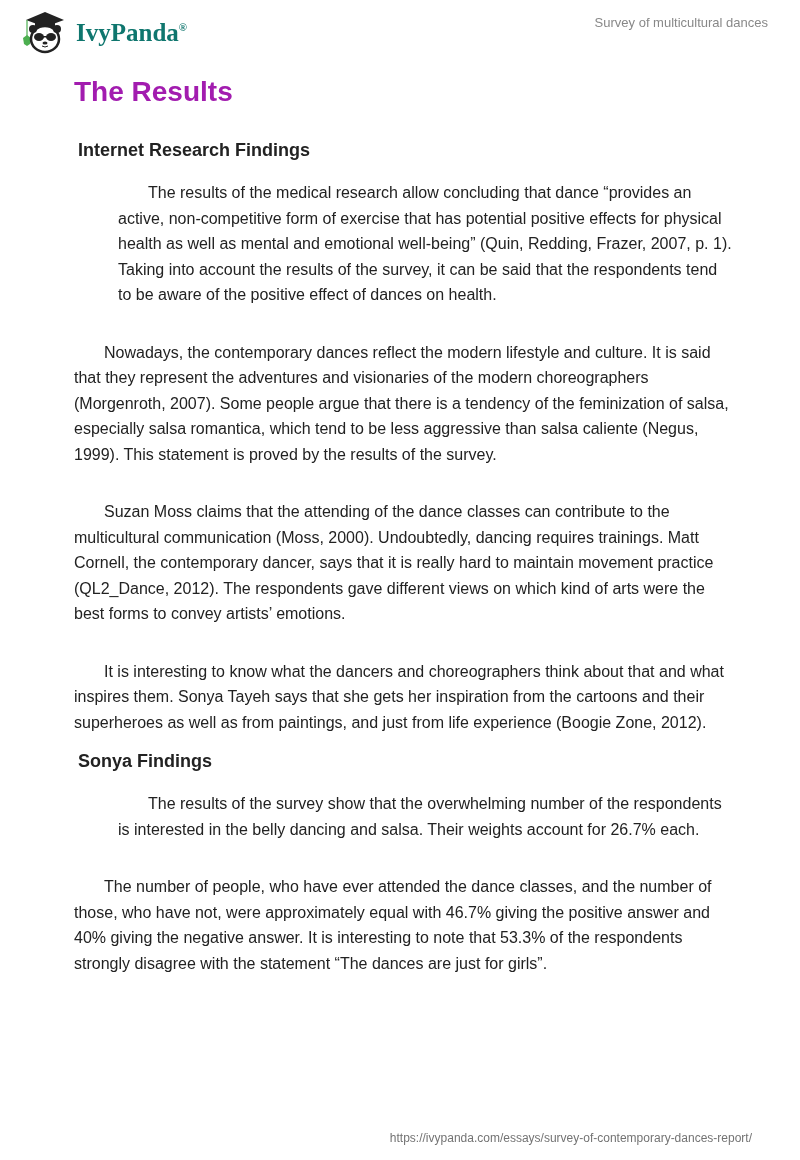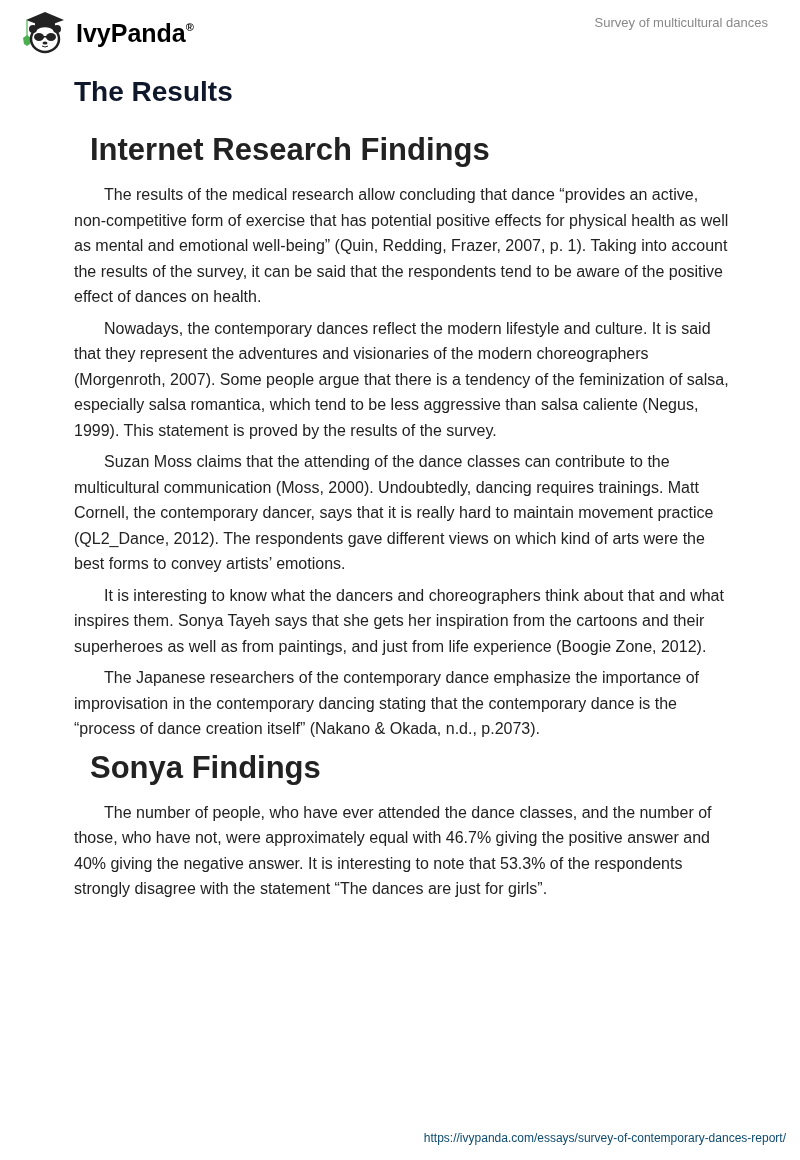--- a/index.html
+++ b/index.html
@@ -1,31 +1,31 @@
 <!DOCTYPE html>
 <html><head>
 <meta charset="utf-8">
 <style>
   html, body { margin: 0; padding: 0; background: #ffffff; }
   body { width: 800px; height: 1160px; position: relative; overflow: hidden; font-family: "Liberation Sans", sans-serif; color: #222; }
   .header { position: absolute; top: 0; left: 0; width: 800px; height: 60px; }
   .logo { position: absolute; left: 18px; top: 8px; display: flex; align-items: center; }
   .logo svg { width: 54px; height: 46px; }
-  .logo-text { font-family: Liberation Sans, sans-serif; font-weight: bold; font-size: 25px; color: #000000; margin-left: 4px; margin-top: 4px; }
+  .logo-text { font-family: Liberation Serif, serif; font-weight: bold; font-size: 25px; color: #0f766e; margin-left: 4px; margin-top: 4px; }
   .logo-text sup { font-size: 11px; vertical-align: top; position: relative; top: 2px; }
   .doc-title { position: absolute; right: 32px; top: 15px; font-size: 13px; color: #888; }
   .content { position: absolute; left: 74px; top: 70px; width: 660px; }
-  h1 { font-size: 28px; font-weight: bold; margin: 4px 0 0 0; color: #0f172a; line-height: 36px; }
-  h2 { font-size: 31px; font-weight: bold; margin: 16px; color: #222; line-height: 32px; }
+  h1 { font-size: 28px; font-weight: bold; margin: 4px 0 0 0; color: #a21caf; line-height: 36px; }
+  h2 { font-size: 18px; font-weight: bold; margin: 4px; color: #222; line-height: 32px; }
   h2.first { margin-top: 24px; }
   h2.second { margin-top: 10px; }
   p { font-size: 16px; line-height: 25.5px; margin: 0; text-indent: 30px; color: #222; }
-  p.gap { margin-top: 6px; }
-  p.first-after { margin-top: 14px; }
-  .footer-url { position: absolute; right: 14px; top: 1131px; font-size: 12px; color: #0c4a6e; }
+  p.gap { margin-top: 32px; }
+  p.first-after { margin-top: 14px; margin-left: 44px; }
+  .footer-url { position: absolute; right: 48px; top: 1131px; font-size: 12px; color: #737373; }
 </style>
 </head>
 <body>
 
 <div class="header">
   <div class="logo">
     <svg viewBox="0 0 54 46">
       <polygon points="8,12 27,4 46,12 27,19" fill="#222"></polygon>
       <rect x="17" y="14" width="20" height="6" fill="#222"></rect>
       <line x1="9" y1="12" x2="9" y2="28" stroke="#4caf50" stroke-width="1.2"></line>
@@ -45,19 +45,19 @@
 </div>
 
 <div class="content">
   <h1>The Results</h1>
 
   <h2 class="first">Internet Research Findings</h2>
   <p class="first-after">The results of the medical research allow concluding that dance “provides an active, non-competitive form of exercise that has potential positive effects for physical health as well as mental and emotional well-being” (Quin, Redding, Frazer, 2007, p. 1). Taking into account the results of the survey, it can be said that the respondents tend to be aware of the positive effect of dances on health.</p>
   <p class="gap">Nowadays, the contemporary dances reflect the modern lifestyle and culture. It is said that they represent the adventures and visionaries of the modern choreographers (Morgenroth, 2007). Some people argue that there is a tendency of the feminization of salsa, especially salsa romantica, which tend to be less aggressive than salsa caliente (Negus, 1999). This statement is proved by the results of the survey.</p>
   <p class="gap">Suzan Moss claims that the attending of the dance classes can contribute to the multicultural communication (Moss, 2000). Undoubtedly, dancing requires trainings. Matt Cornell, the contemporary dancer, says that it is really hard to maintain movement practice (QL2_Dance, 2012). The respondents gave different views on which kind of arts were the best forms to convey artists’ emotions.</p>
   <p class="gap">It is interesting to know what the dancers and choreographers think about that and what inspires them. Sonya Tayeh says that she gets her inspiration from the cartoons and their superheroes as well as from paintings, and just from life experience (Boogie Zone, 2012).</p>
-  <p class="gap">The Japanese researchers of the contemporary dance emphasize the importance of improvisation in the contemporary dancing stating that the contemporary dance is the “process of dance creation itself” (Nakano &amp; Okada, n.d., p.2073).</p>
 
   <h2 class="second">Sonya Findings</h2>
+  <p class="first-after">The results of the survey show that the overwhelming number of the respondents is interested in the belly dancing and salsa. Their weights account for 26.7% each.</p>
   <p class="gap">The number of people, who have ever attended the dance classes, and the number of those, who have not, were approximately equal with 46.7% giving the positive answer and 40% giving the negative answer. It is interesting to note that 53.3% of the respondents strongly disagree with the statement “The dances are just for girls”.</p>
 </div>
 
 <div class="footer-url">https://ivypanda.com/essays/survey-of-contemporary-dances-report/</div>
 
 </body></html>

